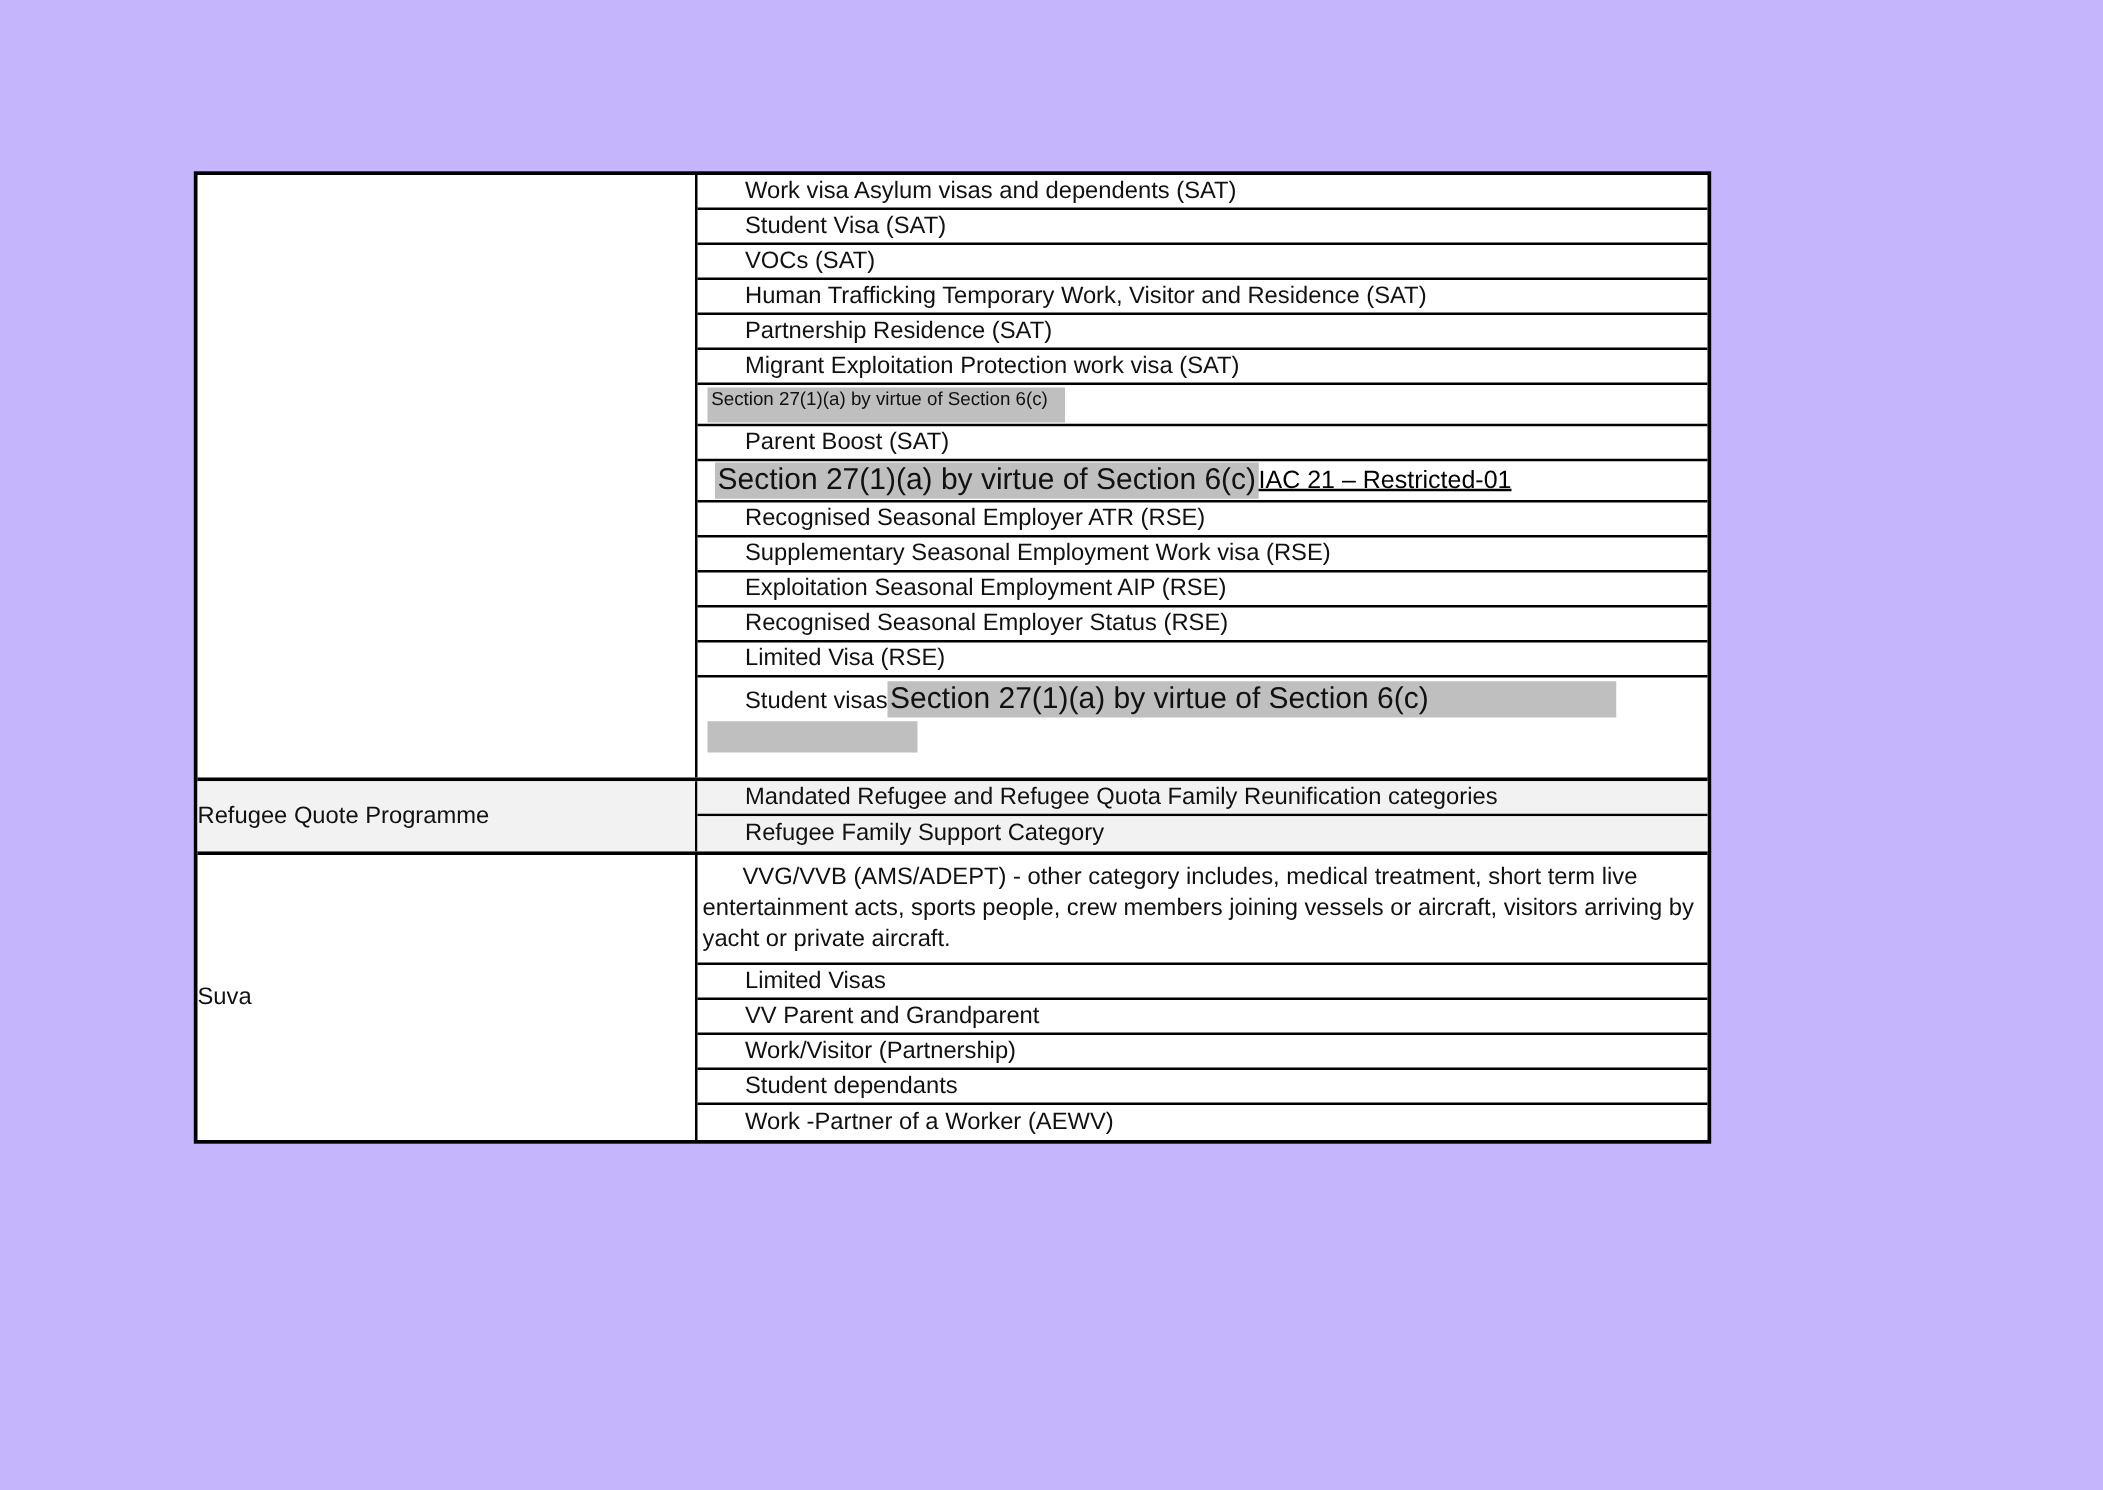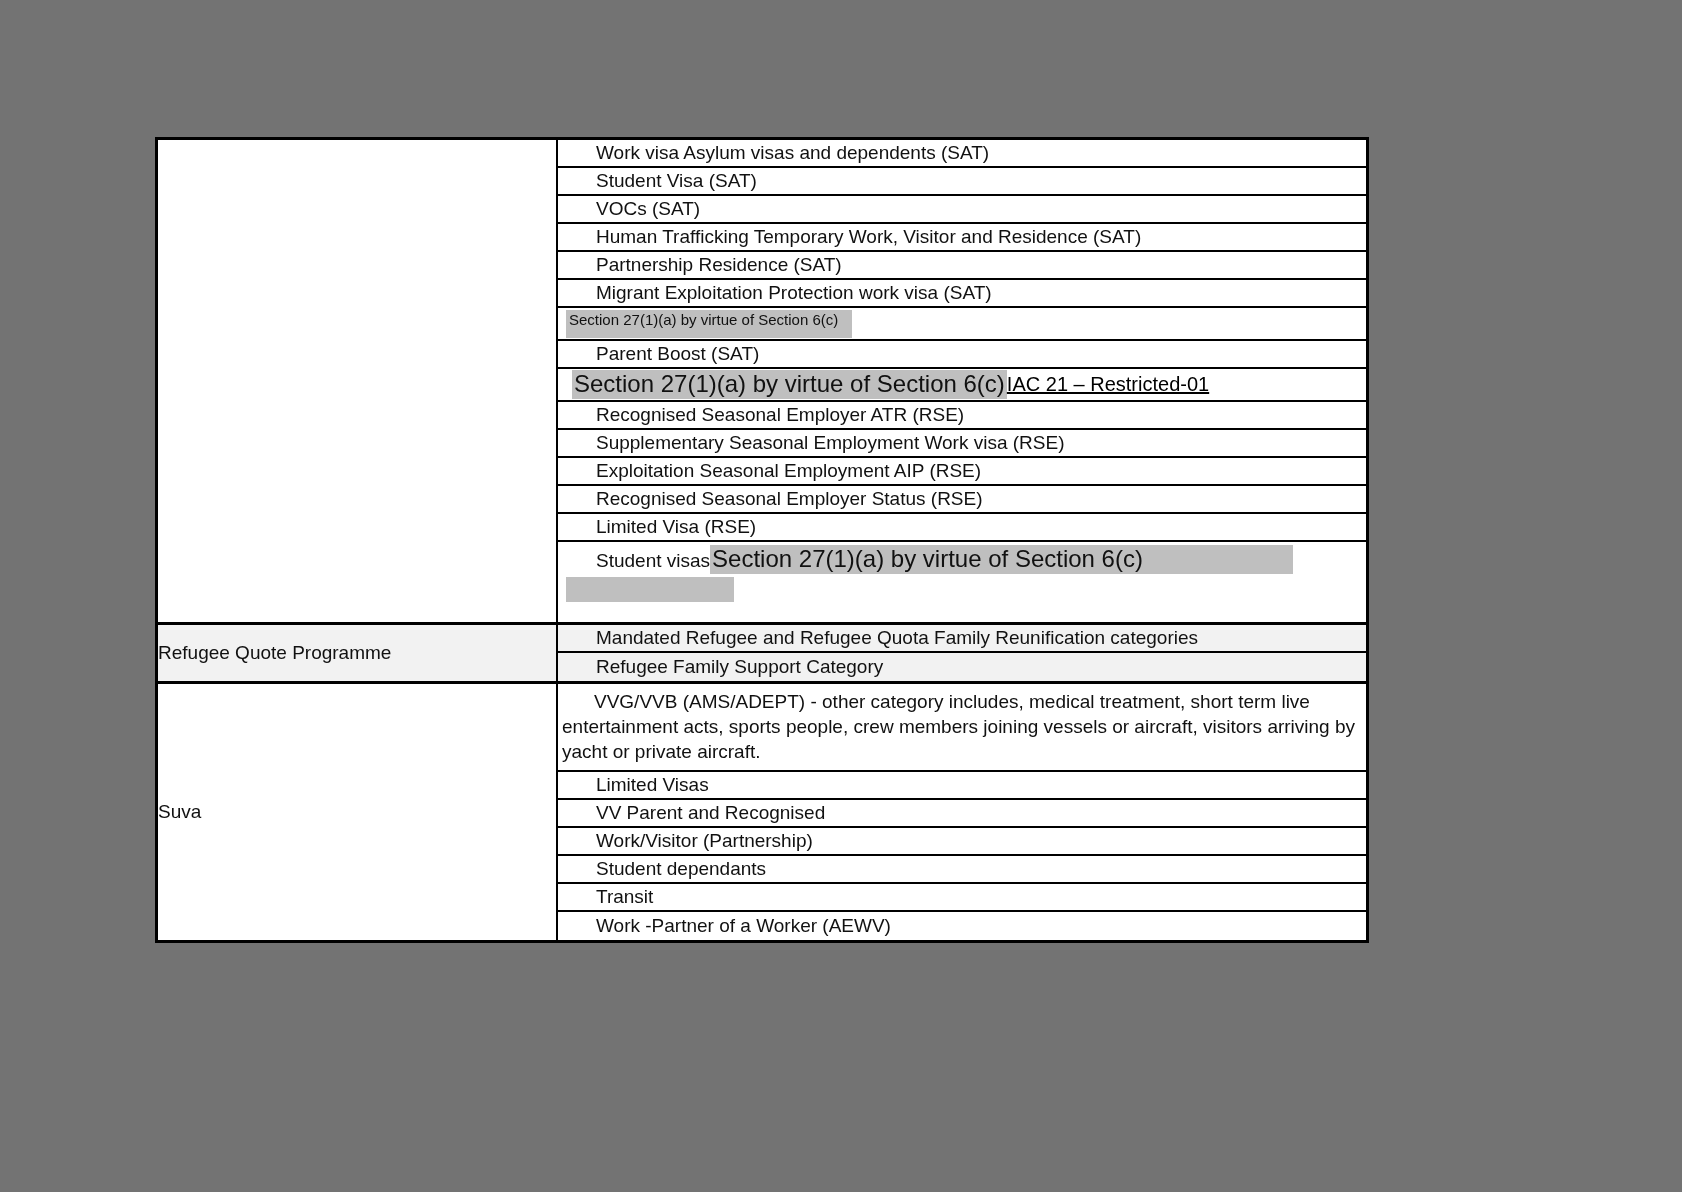--- a/index.html
+++ b/index.html
@@ -2,21 +2,21 @@
 <html><head>
 <meta charset="utf-8">
 <style>
   html, body { margin: 0; padding: 0; }
   body { font-family: "Liberation Sans", "DejaVu Sans", sans-serif; background: #ffffff; }
 
   .page {
     position: relative;
     width: 1682px;
     height: 1192px;
-    background: #737373;
+    background: #c4b5fd;
     overflow: hidden;
     color: #111111;
   }
 
   .tbl {
     position: absolute;
     left: 155px;
     top: 137px;
     width: 1214px;
     border: 3px solid #000000;
@@ -201,30 +201,27 @@
         <span>Suva</span>
       </div>
       <div class="rows-col">
         <div class="row r-para">
           <div class="para">VVG/VVB (AMS/ADEPT) - other category includes, medical treatment, short term live entertainment acts, sports people, crew members joining vessels or aircraft, visitors arriving by yacht or private aircraft.</div>
         </div>
         <div class="row">
             <span class="txt">Limited Visas</span>
           </div>
         <div class="row">
-            <span class="txt">VV Parent and Recognised</span>
+            <span class="txt">VV Parent and Grandparent</span>
           </div>
         <div class="row">
             <span class="txt">Work/Visitor (Partnership)</span>
           </div>
         <div class="row">
             <span class="txt">Student dependants</span>
-          </div>
-        <div class="row">
-            <span class="txt">Transit</span>
           </div>
         <div class="row">
             <span class="txt">Work -Partner of a Worker (AEWV)</span>
           </div>
       </div>
     </div>
 
   </div>
 </div>
 

